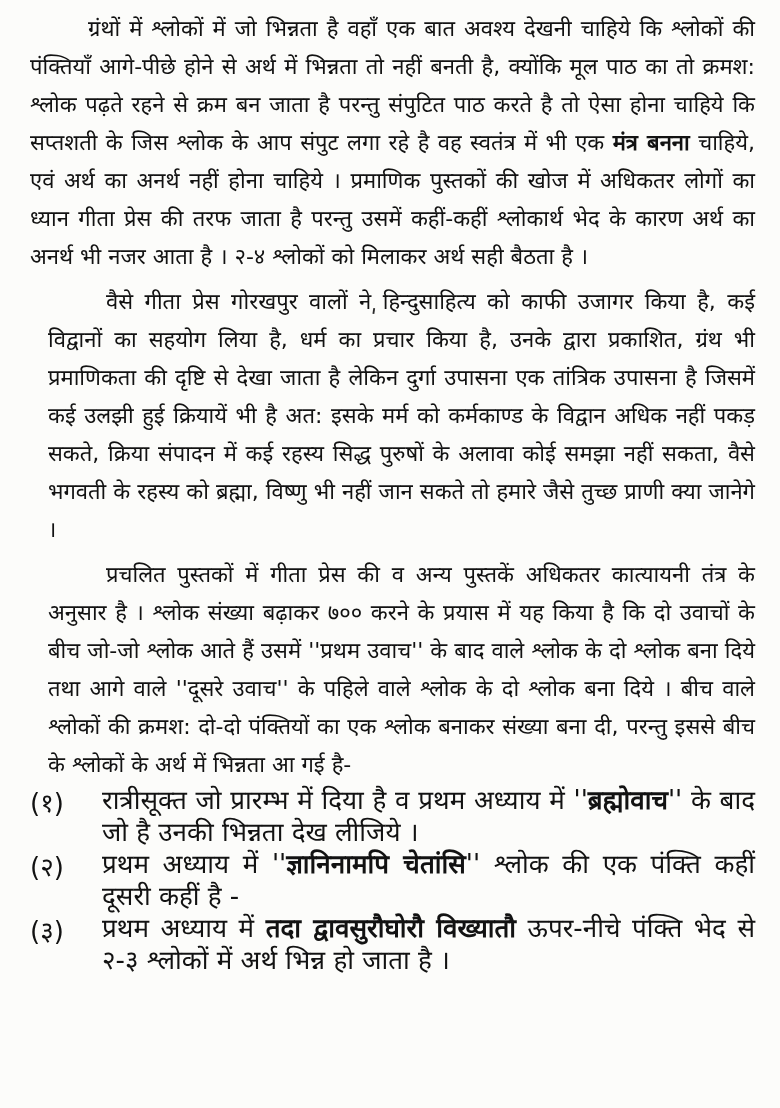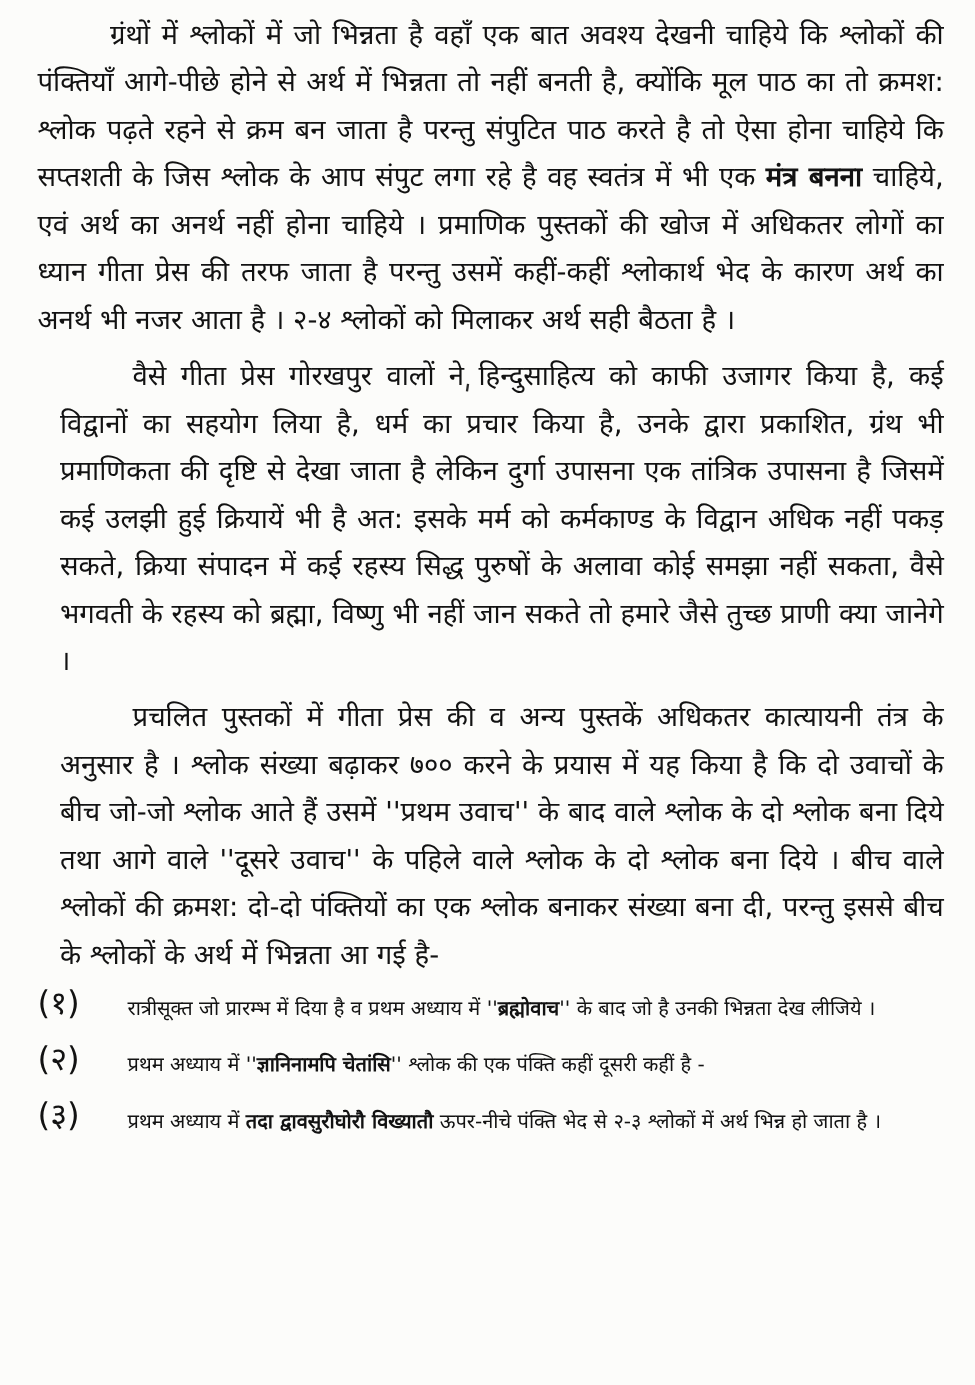--- a/index.html
+++ b/index.html
@@ -39,22 +39,22 @@
     align-items: flex-start;
   }
   .item-num {
     flex: 0 0 72px;
     font-size: 26px;
     line-height: 38px;
     white-space: nowrap;
   }
   .item-body {
     flex: 1 1 auto;
-    font-size: 16px;
-    line-height: 45px;
+    font-size: 26px;
+    line-height: 32px;
     text-align: justify;
   }
   .bold {
     font-weight: bold;
   }
   .scan-artifact {
     position: absolute;
     left: 370px;
     top: 304px;
     font-size: 22px;

